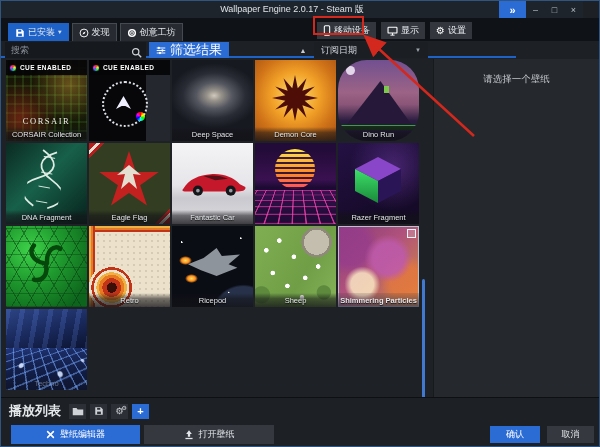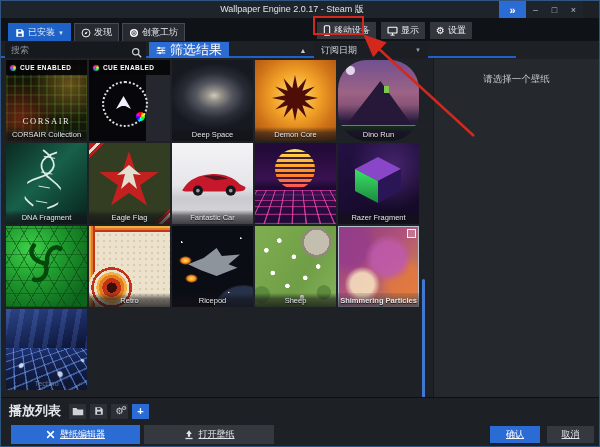--- a/index.html
+++ b/index.html
@@ -13,21 +13,21 @@
   .titlebar{position:absolute;top:0;left:0;right:16px;height:17px;background:#1e242c;}
   .wtitle{position:absolute;left:0;right:0;top:0;line-height:17px;text-align:center;
     font-size:9px;color:#dfe3e8;}
   .winbtns{position:absolute;right:0;top:0;height:17px;display:flex;align-items:stretch;}
   .wbtn{width:19px;display:flex;align-items:center;justify-content:center;
     color:#b9bec5;font-size:9px;cursor:pointer;}
   .wbtn.expand{width:27px;background:#2a6bd4;color:#fff;font-size:11px;font-weight:bold;}
   
   .tabbar{position:absolute;top:17px;left:0;right:0;height:23px;background:#0f1318;}
   .tab-underline{position:absolute;top:38px;left:0;width:515px;height:2px;background:#1e62c8;}
-  .tabs-left{position:absolute;left:7px;bottom:0;display:flex;gap:3px;align-items:flex-end;}
+  .tabs-left{position:absolute;left:7px;bottom:0;display:flex;gap:3px;align-items:flex-end;font-family:Liberation Mono, monospace;}
   .tab{height:18px;display:flex;align-items:center;gap:3px;padding:0 6px;
     font-size:9px;color:#e6e9ee;background:#272b31;border:1px solid #454a52;border-bottom:none;
     box-sizing:border-box;cursor:pointer;white-space:nowrap;}
   .tab.active{background:#1e62c8;border-color:#1e62c8;}
   .tab .caret{font-size:6px;color:#cfe0ff;}
   .tabs-right{position:absolute;left:316px;bottom:2px;display:flex;gap:5px;}
   .rbtn{height:17px;display:flex;align-items:center;gap:3px;padding:0 6px;
     font-size:9px;color:#e6e9ee;background:#33373d;cursor:pointer;white-space:nowrap;}
   .icon{display:inline-flex;align-items:center;justify-content:center;}
   .gear-glyph{font-size:10px;color:#fff;line-height:1;}
@@ -180,21 +180,21 @@
   .hint{margin-top:14px;text-align:center;font-size:9.5px;color:#c2c6cc;}
   
   .plbar{position:absolute;top:396px;left:0;right:0;bottom:0;background:#1d2025;border-top:1px solid #0d0f12;}
   .plrow1{position:absolute;top:4px;left:8px;display:flex;align-items:center;gap:4px;}
   .pltitle{font-size:13px;font-weight:bold;color:#e6e9ec;margin-right:4px;}
   .plico{width:17px;height:15px;background:#2c3036;display:flex;align-items:center;justify-content:center;cursor:pointer;}
   .plico.blue{background:#2a6bd4;color:#fff;font-size:11px;font-weight:bold;}
   .gearwrap{position:relative;color:#cfd3d8;font-size:9px;line-height:1;}
   .gearwrap .g2{position:absolute;left:6px;top:-2px;font-size:6px;}
   .fbtn2{position:absolute;display:flex;align-items:center;justify-content:center;gap:5px;
-    font-size:9px;color:#fff;cursor:pointer;box-sizing:border-box;text-decoration:underline;}
+    font-size:9px;color:#fff;cursor:pointer;box-sizing:border-box;}
   .beditor{left:10px;top:27px;width:129px;height:19px;background:#2a6bd4;}
   .bopen{left:143px;top:27px;width:130px;height:19px;background:#35383e;color:#e2e5e9;}
   .bconfirm{left:489px;top:28px;width:50px;height:17px;background:#2a6bd4;}
   .bcancel{left:546px;top:28px;width:47px;height:17px;background:#35383e;color:#e2e5e9;}
   
   .anno{position:absolute;left:0;top:0;width:600px;height:447px;pointer-events:none;z-index:50;}
 </style>
 </head>
 <body>
 

